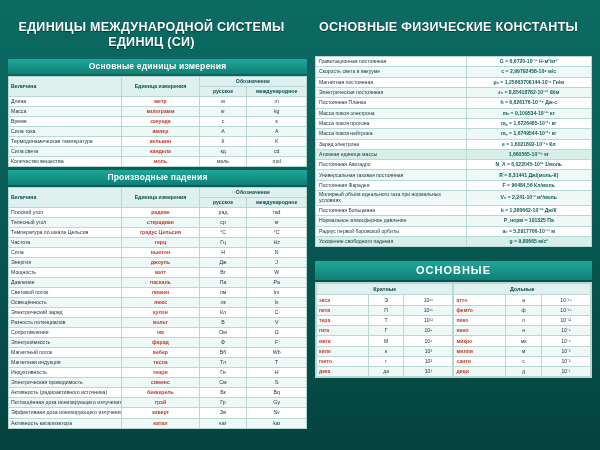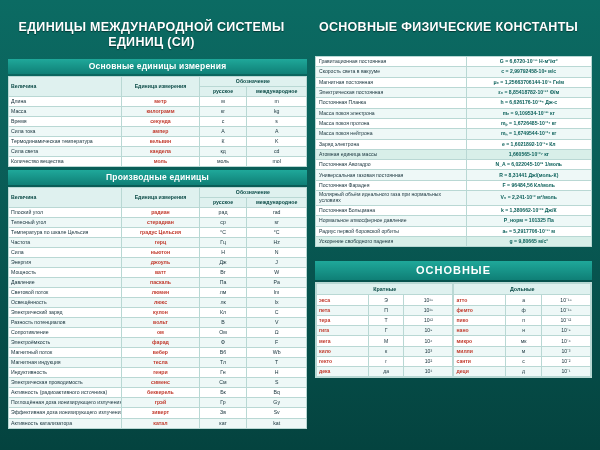--- a/index.html
+++ b/index.html
@@ -132,21 +132,21 @@
             </tr>
           <tr>
               <td class="name">Количество вещества</td>
               <td class="unit">моль</td>
               <td class="sym">моль</td>
               <td class="sym">mol</td>
             </tr>
         </tbody>
       </table>
 
-      <div class="bar">Производные единицы</div>
+      <div class="bar">Производные падения</div>
 
       <table class="t">
         <colgroup>
             <col style="width:38%">
             <col style="width:26%">
             <col style="width:16%">
             <col style="width:20%">
           </colgroup>
         <thead>
           <tr>

